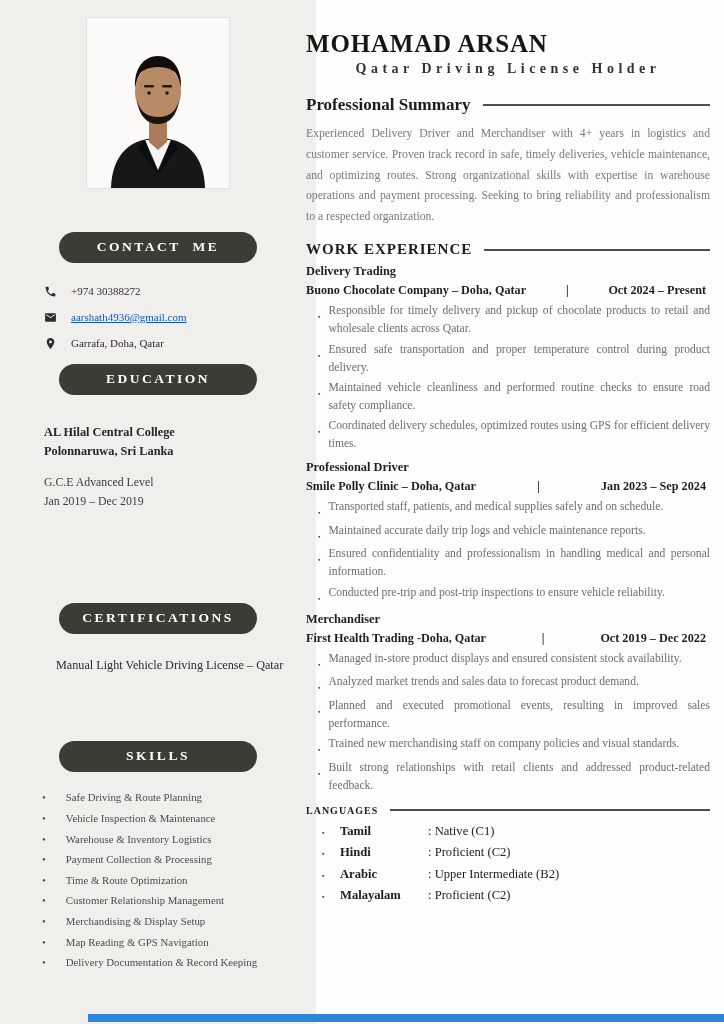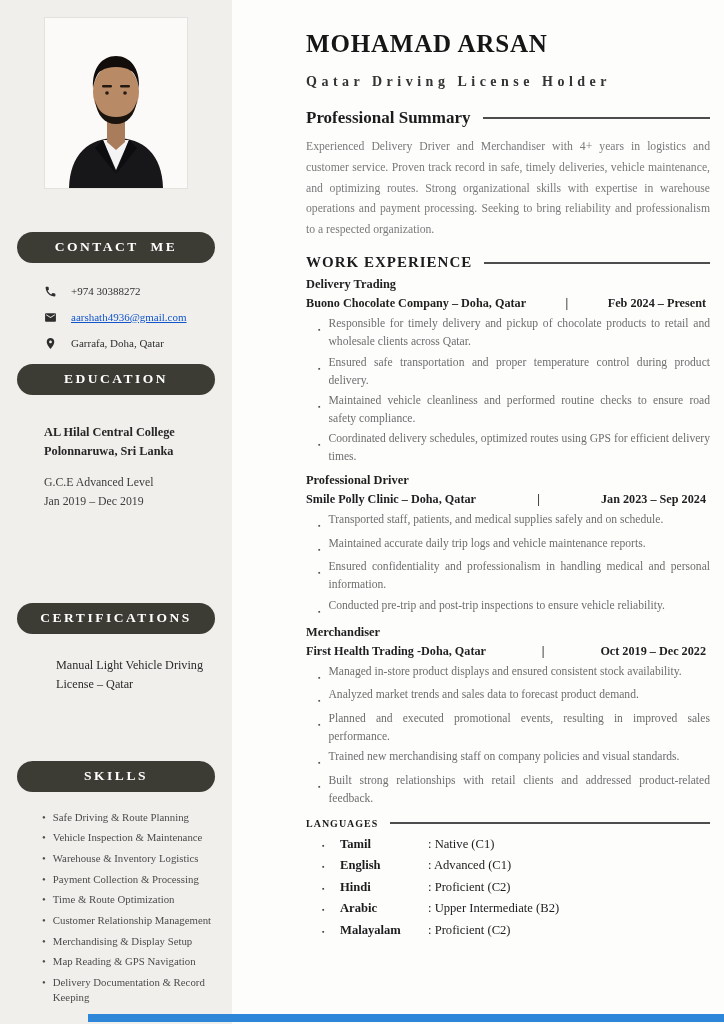--- a/index.html
+++ b/index.html
@@ -1,21 +1,21 @@
 <!DOCTYPE html>
 <html style="--accent: #3c3c34; --sidebar-bg: #f0efec; --link: #1155cc; --footer-bar: #2e86d8;"><head>
 <meta charset="utf-8">
 <style>
   * { margin:0; padding:0; box-sizing:border-box; }
   html,body { background:#9a9a9a; }
   body { font-family:"Liberation Serif","DejaVu Serif",serif; }
   .page { position:relative; width:724px; height:1024px; margin:0 auto; background:#fdfdfc; overflow:hidden; }
 
   
-  .sidebar { position:absolute; left:0; top:0; width:232px; height:100%; background:var(--sidebar-bg,#f0efec); padding-top:10px; }
+  .sidebar { position:absolute; left:0; top:0; width:316px; height:100%; background:var(--sidebar-bg,#f0efec); padding-top:10px; }
   .photo-wrap { width:142px; height:170px; margin:8px auto 0; background:#fbfaf9; box-shadow:0 0 0 1px #e3e2df; }
   .photo-wrap svg { display:block; }
   .pill { width:198px; margin:0 auto; background:var(--accent,#3c3c34); color:#fff; text-align:center; border-radius:17px; font-weight:bold; font-size:13.5px; letter-spacing:2.5px; word-spacing:6px; padding:7px 0 8px; }
   .pill-contact { margin-top:44px; }
   .pill-education { margin-top:14px; }
   .pill-certifications { margin-top:92px; }
   .pill-skills { margin-top:66px; }
 
   .contact-list { padding:22px 16px 0 44px; }
   .c-row { display:flex; align-items:flex-start; gap:14px; margin-bottom:13px; font-size:11px; color:#2e2e2e; }
@@ -24,28 +24,28 @@
   .email-link { color:var(--link,#1155cc); text-decoration:underline; cursor:pointer; }
 
   .edu-block { padding:28px 22px 0 44px; }
   .edu-bold { font-weight:bold; font-size:12.3px; color:#262626; line-height:1.55; }
   .edu-normal { margin-top:12px; font-size:11.8px; color:#3d3d3d; line-height:1.6; }
 
   .cert-list { padding:22px 28px 0 56px; }
   .cert-item { font-size:12.2px; color:#2b2b2b; line-height:1.6; }
 
   .skills-list { list-style:none; padding:18px 18px 0 42px; }
-  .skill-item { display:flex; gap:7px; font-size:10.8px; color:#4c4c4c; margin-bottom:5.5px; line-height:1.4; }
+  .skill-item { display:flex; gap:20px; font-size:10.8px; color:#4c4c4c; margin-bottom:5.5px; line-height:1.4; }
   .skill-item .dot { flex:0 0 auto; }
   .skill-item .dot::before { content:"•"; color:#4c4c4c; }
 
   
   .main { position:absolute; left:272px; top:0; right:0; height:100%; padding:30px 14px 0 34px; }
   .name { font-size:25px; font-weight:bold; color:#161616; letter-spacing:.8px; }
-  .subtitle { margin-top:16px; font-size:14px; font-weight:bold; color:#333; letter-spacing:4.5px; }
+  .subtitle { margin-top:3px; font-size:14px; font-weight:bold; color:#333; letter-spacing:4.5px;text-align:center; }
 
   .sec-head { display:flex; align-items:center; gap:12px; }
   .sec-head .rule { flex:1; height:2.5px; background:#4d4d4d; }
   .summary-head { margin-top:18px; }
   .summary-head .title { font-size:17px; font-weight:bold; color:#1c1c1c; }
   .we-head { margin-top:13px; }
   .we-head .title { font-size:15px; font-weight:bold; color:#1c1c1c; letter-spacing:1px; }
   .lang-head { margin-top:10px; }
   .lang-head .title { font-size:10px; font-weight:bold; color:#1c1c1c; letter-spacing:1px; }
   .lang-head .rule, .we-head .rule { height:2px; }
@@ -208,21 +208,21 @@
       <span class="title">WORK EXPERIENCE</span>
       <span class="rule"></span>
     </div>
 
     <div class="jobs">
   <div class="job">
     <div class="job-title">Delivery Trading</div>
     <div class="job-line">
       <span class="job-company">Buono Chocolate Company – Doha, Qatar</span>
       <span class="job-sep">|</span>
-      <span class="job-dates">Feb 2024 – Present</span>
+      <span class="job-dates">Oct 2024 – Present</span>
     </div>
     <div class="job-bullets">
   <div class="bullet-row">
     <span class="marker"></span>
     <span class="b-text">Responsible for timely delivery and pickup of chocolate products to retail and wholesale clients across Qatar.</span>
   </div>
 
   <div class="bullet-row">
     <span class="marker"></span>
     <span class="b-text">Ensured safe transportation and proper temperature control during product delivery.</span>
@@ -311,25 +311,20 @@
       <span class="rule"></span>
     </div>
 
     <div class="lang-list">
   <div class="lang-row">
     <span class="marker"></span>
     <span class="lang-name">Tamil</span>
     <span class="lang-level">: Native (C1)</span>
   </div>
 
-  <div class="lang-row">
-    <span class="marker"></span>
-    <span class="lang-name">English</span>
-    <span class="lang-level">: Advanced (C1)</span>
-  </div>
 
   <div class="lang-row">
     <span class="marker"></span>
     <span class="lang-name">Hindi</span>
     <span class="lang-level">: Proficient (C2)</span>
   </div>
 
   <div class="lang-row">
     <span class="marker"></span>
     <span class="lang-name">Arabic</span>

